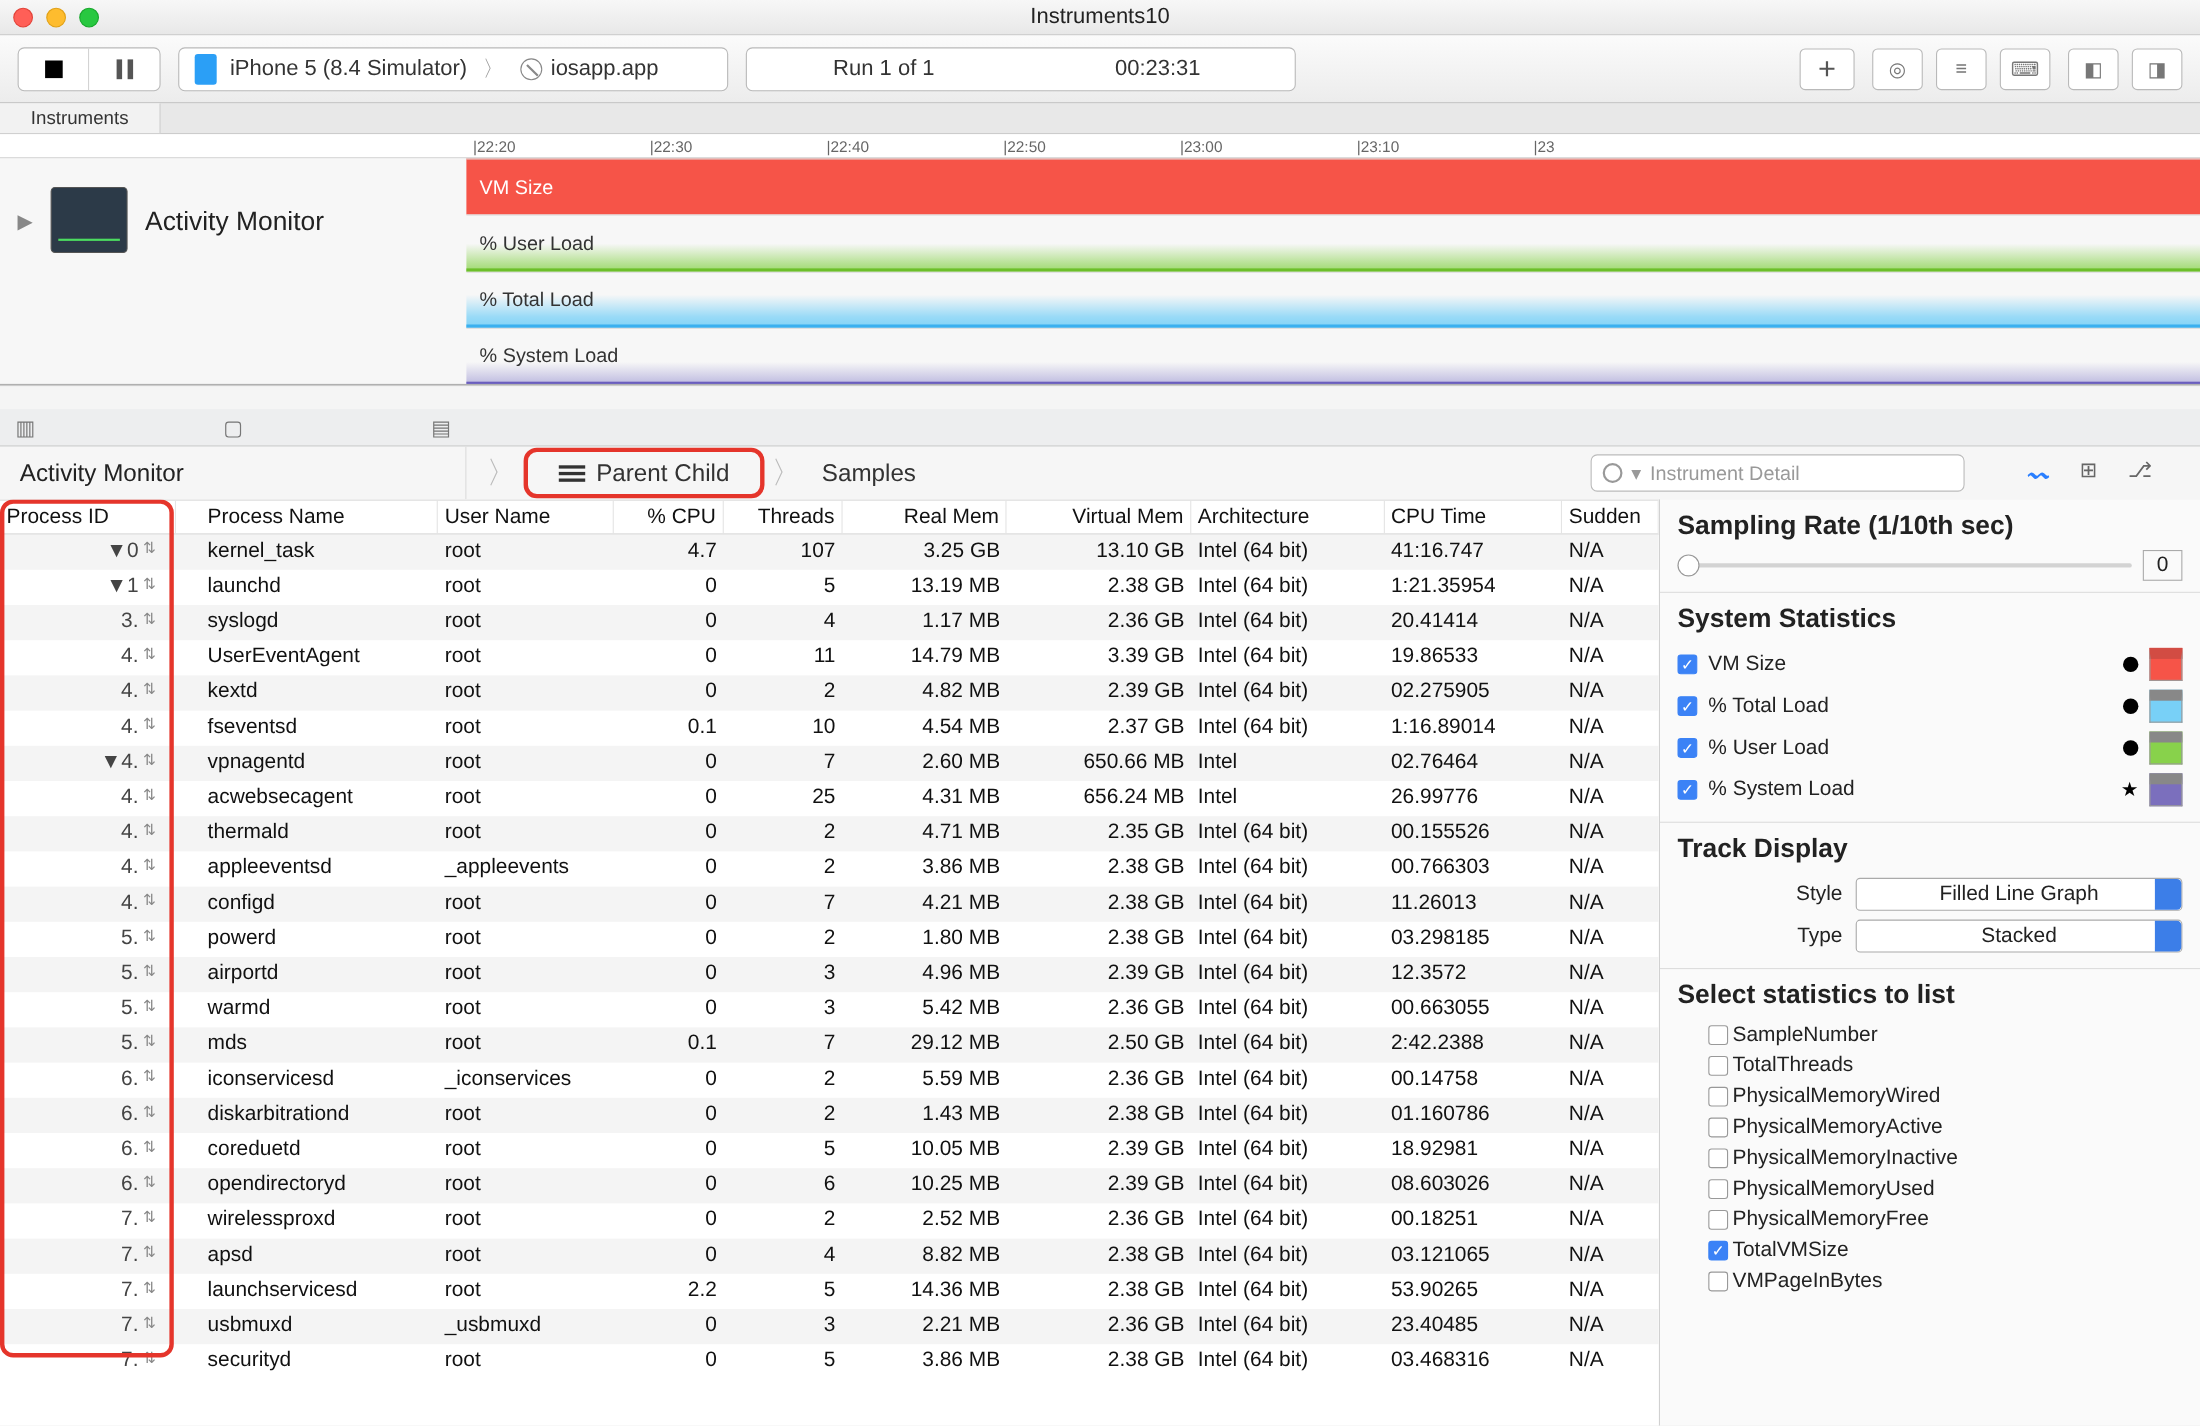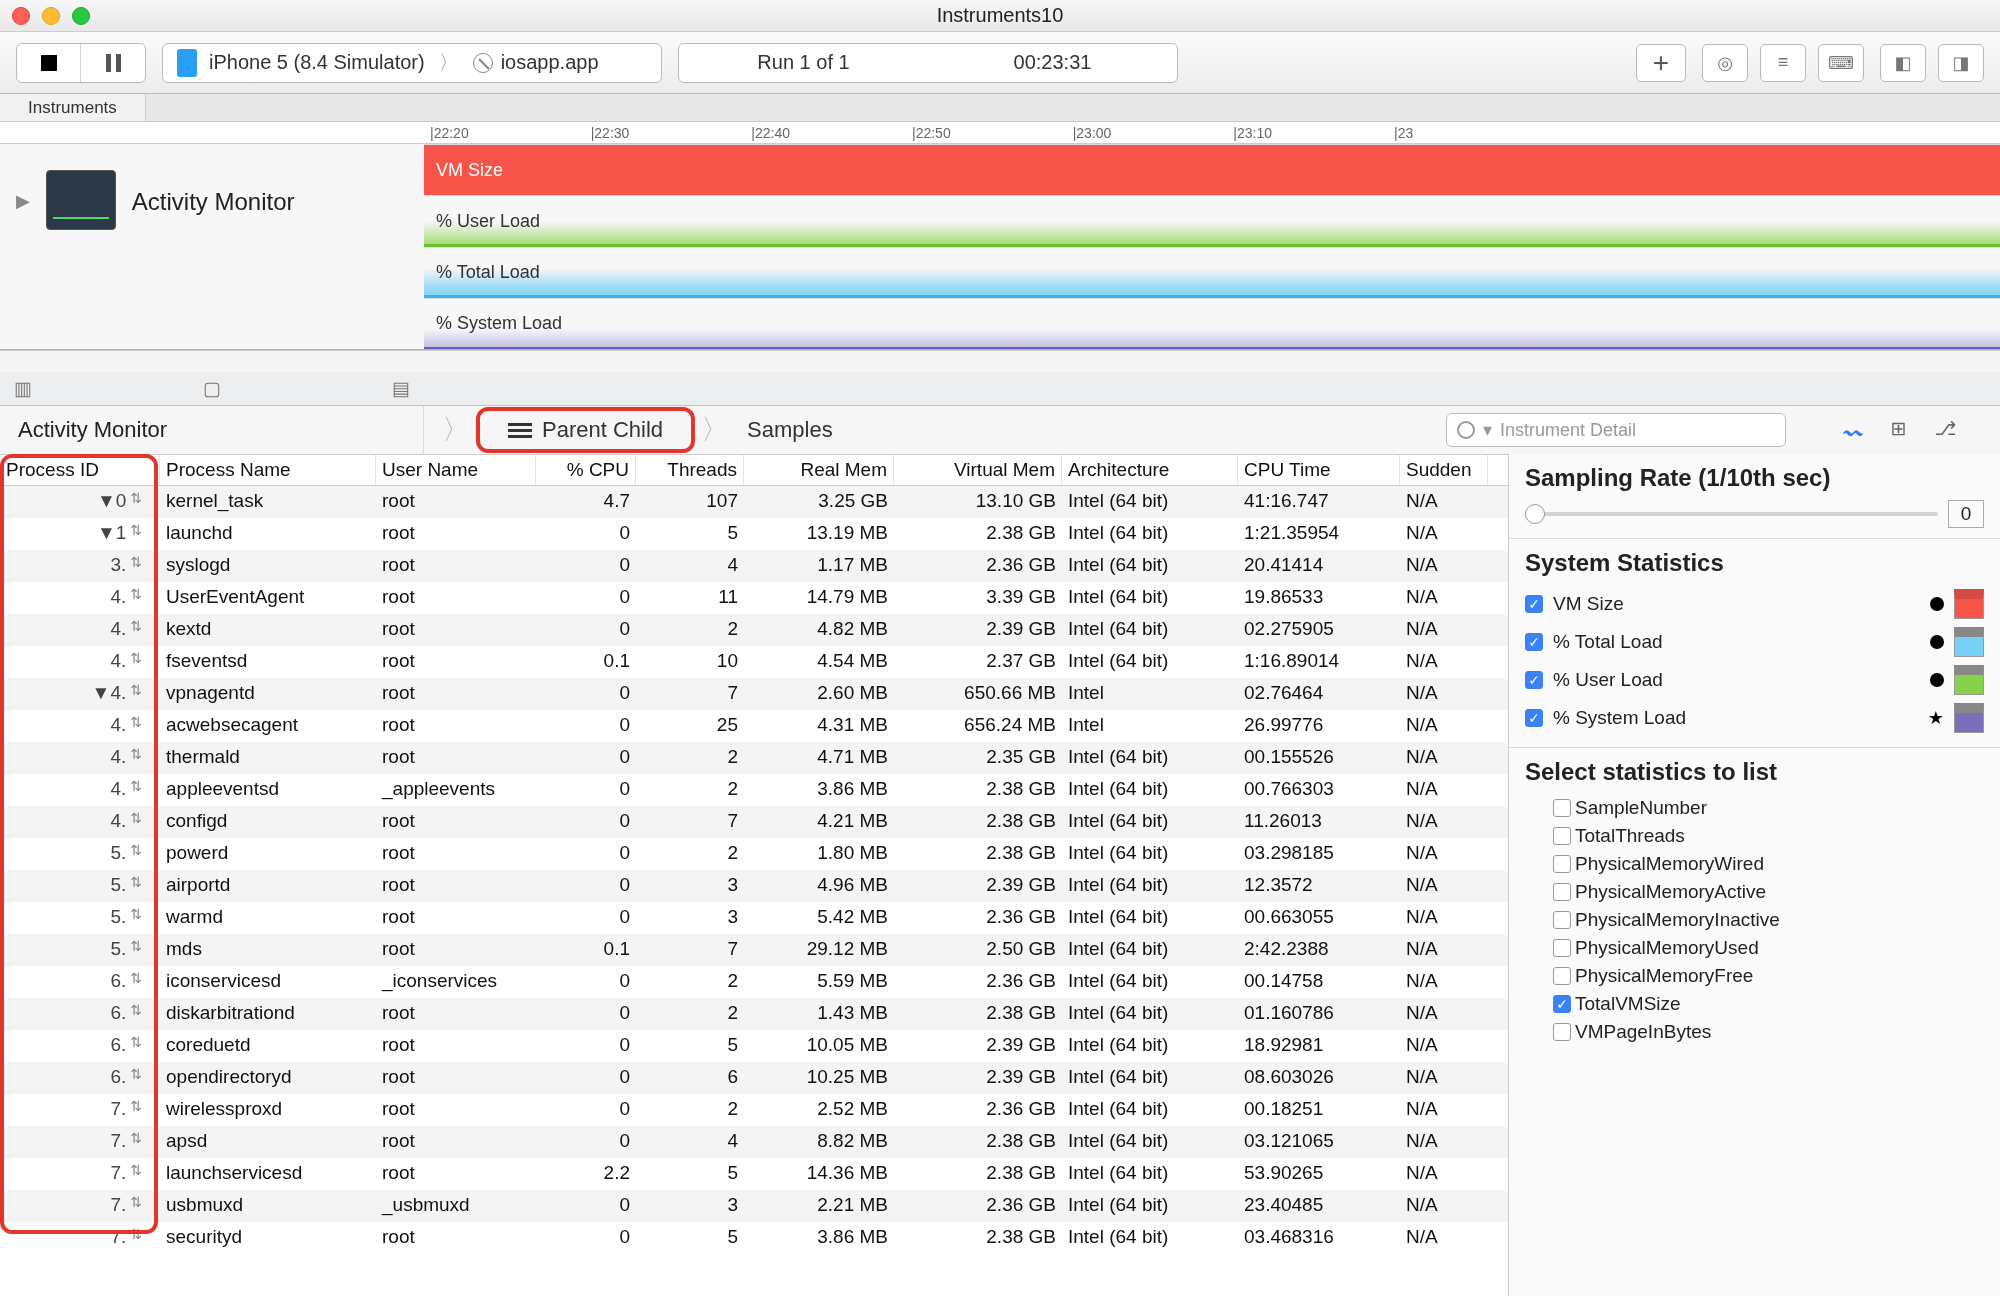--- a/index.html
+++ b/index.html
@@ -77,21 +77,21 @@
 .list-ic span { width:24px; height:3px; background:#333; }
 .detail-search { width: 340px; height:34px; background:#fff; border:1px solid #bbb; border-radius:6px; margin-right:14px; display:flex; align-items:center; padding:0 10px; gap:8px; color:#999; font-size:18px;}
 .w-ico { width:18px; height:18px; border:2px solid #999; border-radius:50%; }
 .side-icons { width:200px; display:flex; justify-content:center; gap:28px; color:#666;}
 
 
 .main-row { display:flex; height: 843px; }
 .table-wrap { flex:1; position:relative; overflow:hidden; background:#fff; }
 .col-hdr { display:flex; height:32px; background:#fff; border-bottom:1px solid #ccc; border-top:1px solid #ccc;}
 .col-hdr > div { font-size:19px; color:#111; padding:4px 6px; border-right:1px solid #e4e4e4; overflow:hidden; white-space:nowrap;}
-.c-pid{width:160px;} .c-name{width:216px;} .c-user{width:160px;} .c-cpu{width:100px;text-align:right;} .c-thr{width:108px;text-align:right;} .c-mem{width:150px;text-align:right;} .c-vmem{width:168px;text-align:right;} .c-arch{width:176px;} .c-time{width:162px;} .c-sud{width:88px;}
+.c-pid{width:160px;} .c-name{width:216px;margin-left:23px;} .c-user{width:160px;} .c-cpu{width:100px;text-align:right;} .c-thr{width:108px;text-align:right;} .c-mem{width:150px;text-align:right;} .c-vmem{width:168px;text-align:right;} .c-arch{width:176px;} .c-time{width:162px;} .c-sud{width:88px;}
 .pid-hl { position:absolute; left:0; top:0; width:158px; height:780px; border:4px solid #e5352b; border-radius:12px; pointer-events:none; z-index:5; }
 .tbody { position:absolute; top:32px; left:0; right:0;}
 .trow { display:flex; height:32px; font-size:19px; color:#111; }
 .trow:nth-child(odd){background:#f4f4f4;}
 .trow > div { padding:4px 6px; overflow:hidden; white-space:nowrap;}
 .trow .c-pid { display:flex; justify-content:flex-end; padding-right:18px; gap:4px; color:#444;}
 .trow .updn { color:#888; font-size:14px;}
 
 
 .sidebar { width:492px; background:#fafafa; border-left:1px solid #ccc; padding:0; font-size:19px; color:#222; overflow:hidden;}
@@ -651,20 +651,35 @@
           </div>
           <div class="stat-row">
             <div class="chk on">✓</div>
     <div class="lbl">% System Load</div>
     <div class="star">★</div>
     <div class="sw purple"></div>
           </div>
         </div>
     </div>
     <div class="sb-sec">
+      <div class="sb-title">Track Display</div>
+      <div class="field-row">
+        <div class="flabel">Style</div>
+        <div class="sel">
+            <span>Filled Line Graph</span>
+          </div>
+      </div>
+      <div class="field-row">
+        <div class="flabel">Type</div>
+        <div class="sel">
+            <span>Stacked</span>
+          </div>
+      </div>
+    </div>
+    <div class="sb-sec">
       <div class="sb-title">Select statistics to list</div>
       <div id="list-items">
           <div class="list-row">
             <div class="chk "></div>
     <div>SampleNumber</div>
           </div>
           <div class="list-row">
             <div class="chk "></div>
     <div>TotalThreads</div>
           </div>

